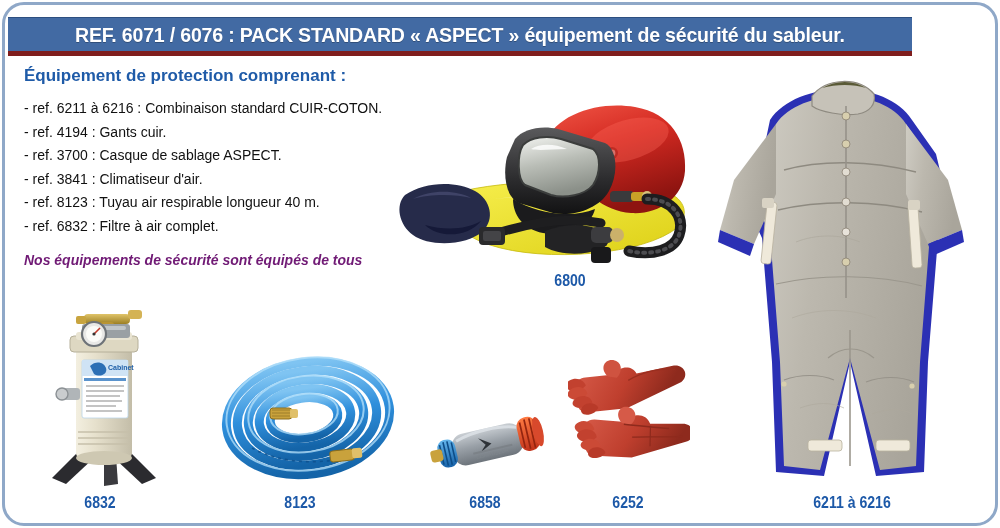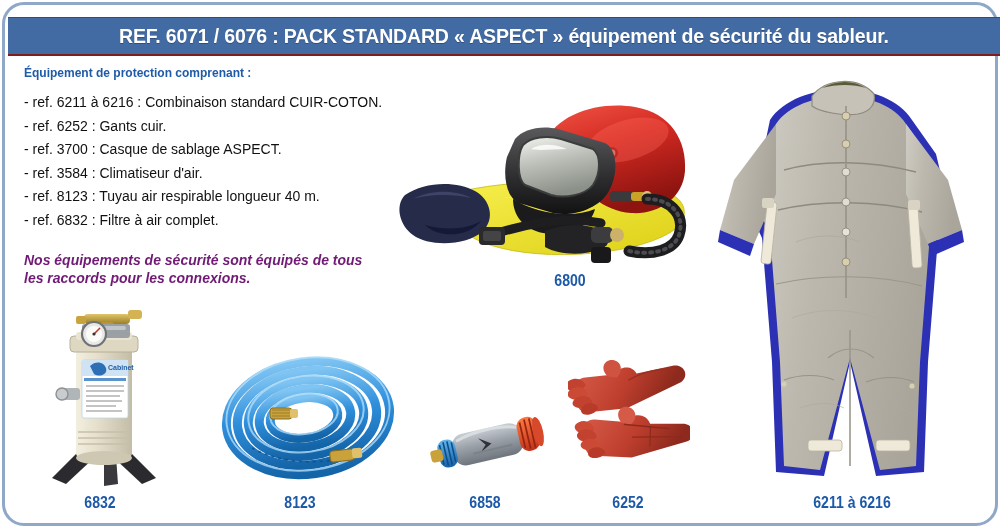--- a/index.html
+++ b/index.html
@@ -26,24 +26,24 @@
   .frame-inner{
     position:absolute; left:8px; top:8px;
     width:984px; height:512px;
     border:2px solid #ffffff;
     border-radius:18px;
     pointer-events:none;
   }
   
   .header-band{
     position:absolute; left:8px; top:17px;
-    width:992px; height:39px;
+    width:904px; height:39px;
     background:#426aa3;
     border-top:1px solid #2d4f80;
-    border-bottom:2px solid #7f1d1d;
+    border-bottom:5px solid #7f1d1d;
     display:flex; align-items:center; justify-content:center;
     overflow:hidden;
   }
   .header-title{
     color:#ffffff;
     font-family:"Liberation Sans", sans-serif;
     font-weight:bold;
     font-size:21px;
     letter-spacing:-0.2px;
     white-space:nowrap;
@@ -51,21 +51,21 @@
     transform-origin:center;
     text-shadow:0 1px 0 rgba(0,0,0,.25);
   }
   
   .spec-block{
     position:absolute; left:24px; top:66px; width:400px;
   }
   .spec-heading{
     color:#1f5ba8;
     font-weight:bold;
-    font-size:12px;
+    font-size:17px;
     margin-bottom:11px;
     white-space:nowrap;
   }
   .spec-list{ list-style:none; }
   .spec-list li{
     color:#111111;
     font-size:14px;
     line-height:23.5px;
     white-space:nowrap;
   }
@@ -112,31 +112,30 @@
   <div class="frame-inner"></div>
 
   <div class="header-band">
     <div class="header-title">REF. 6071 / 6076 : PACK STANDARD « ASPECT » équipement de sécurité du sableur.</div>
   </div>
 
   <div class="spec-block">
     <div class="spec-heading">Équipement de protection comprenant :</div>
     <ul class="spec-list">
       <li>- ref. 6211 à 6216 : Combinaison standard CUIR-COTON.</li>
-      <li>- ref. 6252 : Gants cuir.</li>
+      <li>- ref. 4194 : Gants cuir.</li>
       <li>- ref. 3700 : Casque de sablage ASPECT.</li>
-      <li>- ref. 3584 : Climatiseur d'air.</li>
+      <li>- ref. 3841 : Climatiseur d'air.</li>
       <li>- ref. 8123 : Tuyau air respirable longueur 40 m.</li>
       <li>- ref. 6832 : Filtre à air complet.</li>
     </ul>
   </div>
 
   <div class="note">
     <div>Nos équipements de sécurité sont équipés de tous</div>
-    <div>les raccords pour les connexions.</div>
   </div>
 
   <div class="art" id="art-6800">
     <svg viewBox="0 0 300 175" width="300" height="175">
       <defs>
         <linearGradient id="helmRed" x1="0" y1="0" x2="0.4" y2="1">
           <stop offset="0%" stop-color="#f05545"></stop>
           <stop offset="45%" stop-color="#d42a22"></stop>
           <stop offset="100%" stop-color="#8e1410"></stop>
         </linearGradient>

